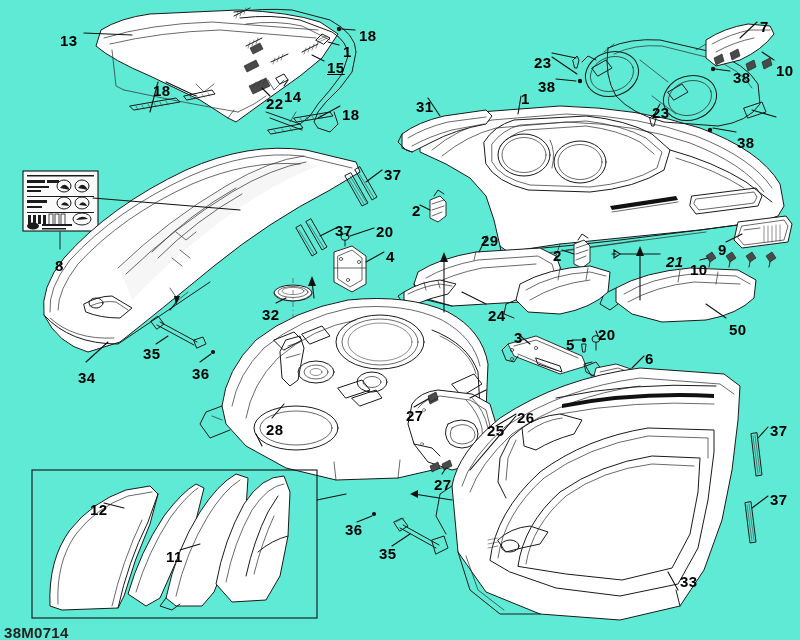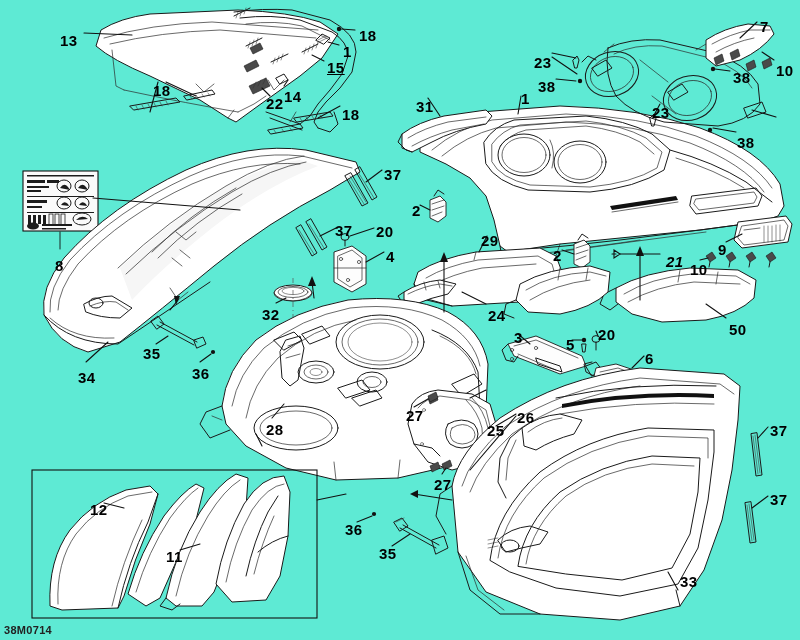--- a/index.html
+++ b/index.html
@@ -18,21 +18,21 @@
     font-size:15px;
     color:#000000;
     line-height:1;
     white-space:nowrap;
     letter-spacing:0.5px;
   }
   .diagcode{
     position:absolute;
     left:4px;top:624px;
     font-family:"Liberation Sans", sans-serif;
-    font-size:11px;
+    font-size:15px;
     font-weight:bold;
     color:#222;
     letter-spacing:0.3px;
   }
   
   .ln{fill:none;stroke:#1a1a1a;stroke-width:1;stroke-linejoin:round;stroke-linecap:round;}
   .ln-t{fill:none;stroke:#2a2a2a;stroke-width:0.7;stroke-linejoin:round;stroke-linecap:round;}
   .ln-h{fill:none;stroke:#333;stroke-width:0.55;stroke-linejoin:round;stroke-linecap:round;}
   .bodyfill{fill:#ffffff;stroke:#1a1a1a;stroke-width:1;stroke-linejoin:round;}
   .bodyfill2{fill:#fdfdfd;stroke:#1a1a1a;stroke-width:0.9;stroke-linejoin:round;}

